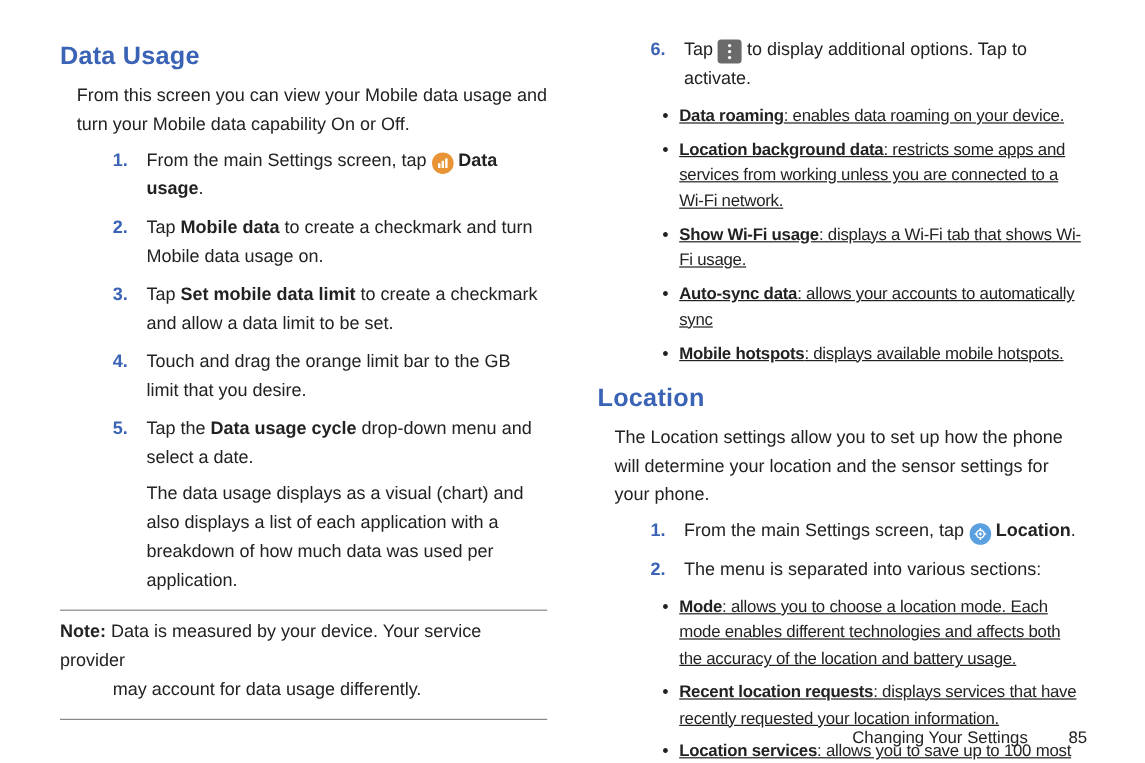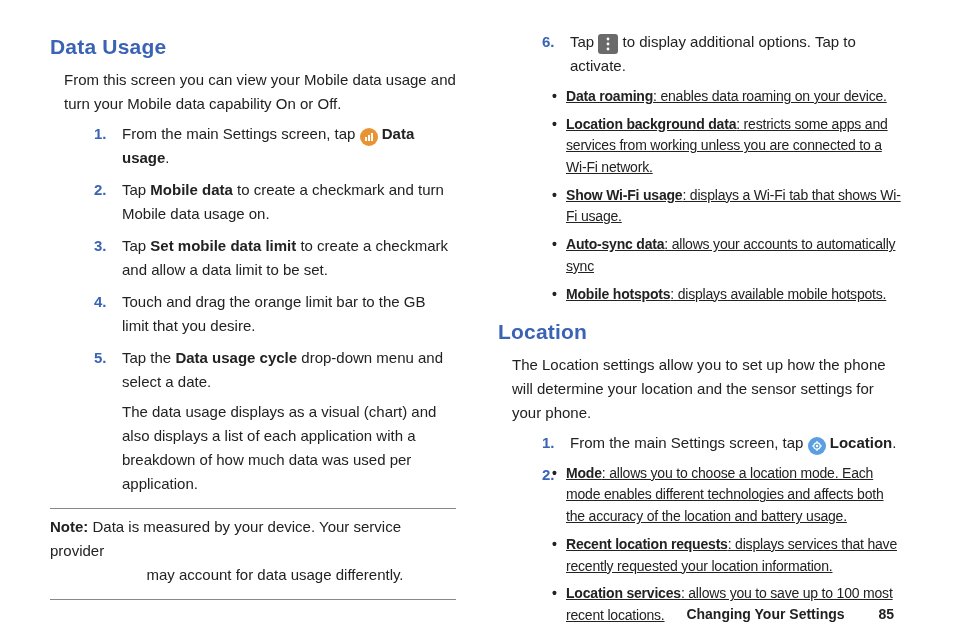--- a/index.html
+++ b/index.html
@@ -71,21 +71,21 @@
   }
   .condensed { font-stretch: condensed; letter-spacing: -0.2px; }
   .bold { font-weight: bold; }
   .hr { border: none; border-top: 1px solid #888; margin: 12px 0 6px 0; }
   .note-block {
     margin: 0 0 0 0;
     font-size: 15px;
     line-height: 1.6;
   }
   .note-block .note-lead { font-weight: bold; }
-  .note-block .note-body { padding-left: 44px; display: block; text-align: center; }
+  .note-block .note-body { padding-left: 44px; display: block; }
   .icon {
     display: inline-flex;
     width: 18px; height: 18px;
     border-radius: 50%;
     background: #5a9fe0;
     vertical-align: -3px;
     align-items: center;
     justify-content: center;
     font-size: 10px;
     color: #fff;
@@ -100,23 +100,22 @@
     align-items: center;
     justify-content: center;
     color: #fff;
     font-size: 12px;
     letter-spacing: -2px;
   }
   .icon svg, .icon-square svg { display: block; }
   .footer {
     position: absolute;
     bottom: 14px;
-    right: 60px;
+    right: 48px;
     font-size: 14px;
-    font-weight: bold;
   }
   .footer .chap { margin-right: 30px; }
 </style>
 </head>
 <body>
 
 <div class="columns">
 
   <div class="col">
     <h2 class="section">Data Usage</h2>
@@ -201,20 +200,21 @@
               <line x1="5" y1="8" x2="5" y2="10" stroke="#fff" stroke-width="1.2"></line>
               <line x1="0" y1="5" x2="2" y2="5" stroke="#fff" stroke-width="1.2"></line>
               <line x1="8" y1="5" x2="10" y2="5" stroke="#fff" stroke-width="1.2"></line>
             </svg>
         </span>
         <span> </span>
         <span class="bold">Location</span><span>.</span>
       </li>
       <li>
         <span class="marker">2.</span>
+        <span>The menu is separated into various sections:</span>
       </li>
     </ol>
     <ul class="bullets condensed">
       <li><span class="bold">Mode</span><span>: allows you to choose a location mode. Each mode enables different technologies and affects both the accuracy of the location and battery usage.</span></li>
       <li><span class="bold">Recent location requests</span><span>: displays services that have recently requested your location information.</span></li>
       <li><span class="bold">Location services</span><span>: allows you to save up to 100 most recent locations.</span></li>
     </ul>
   </div>
 </div>
 

